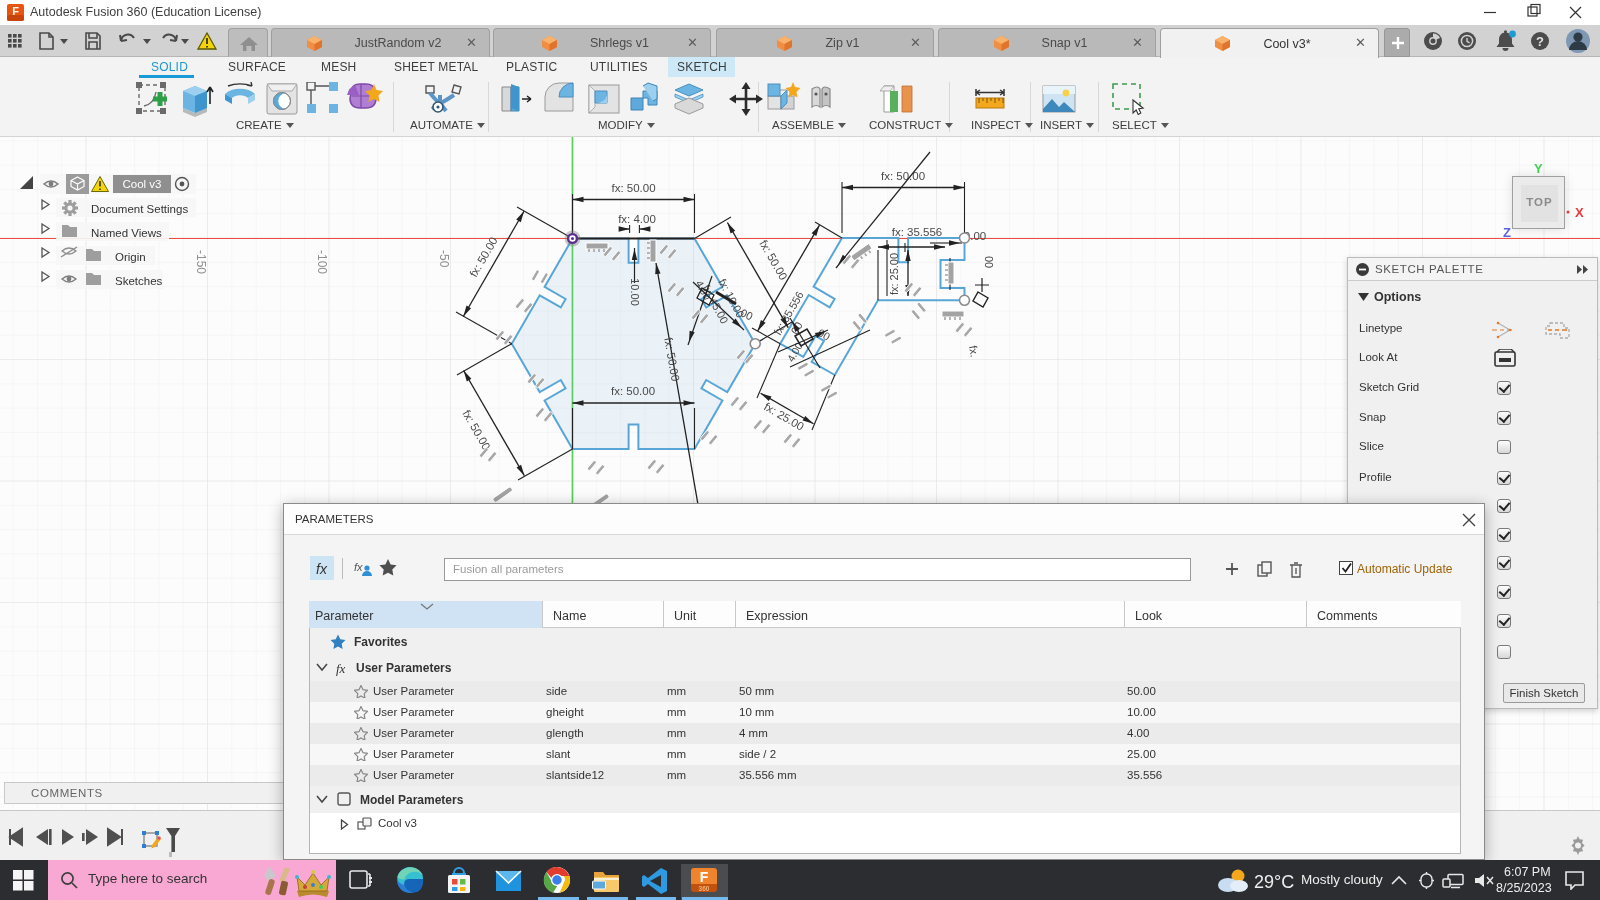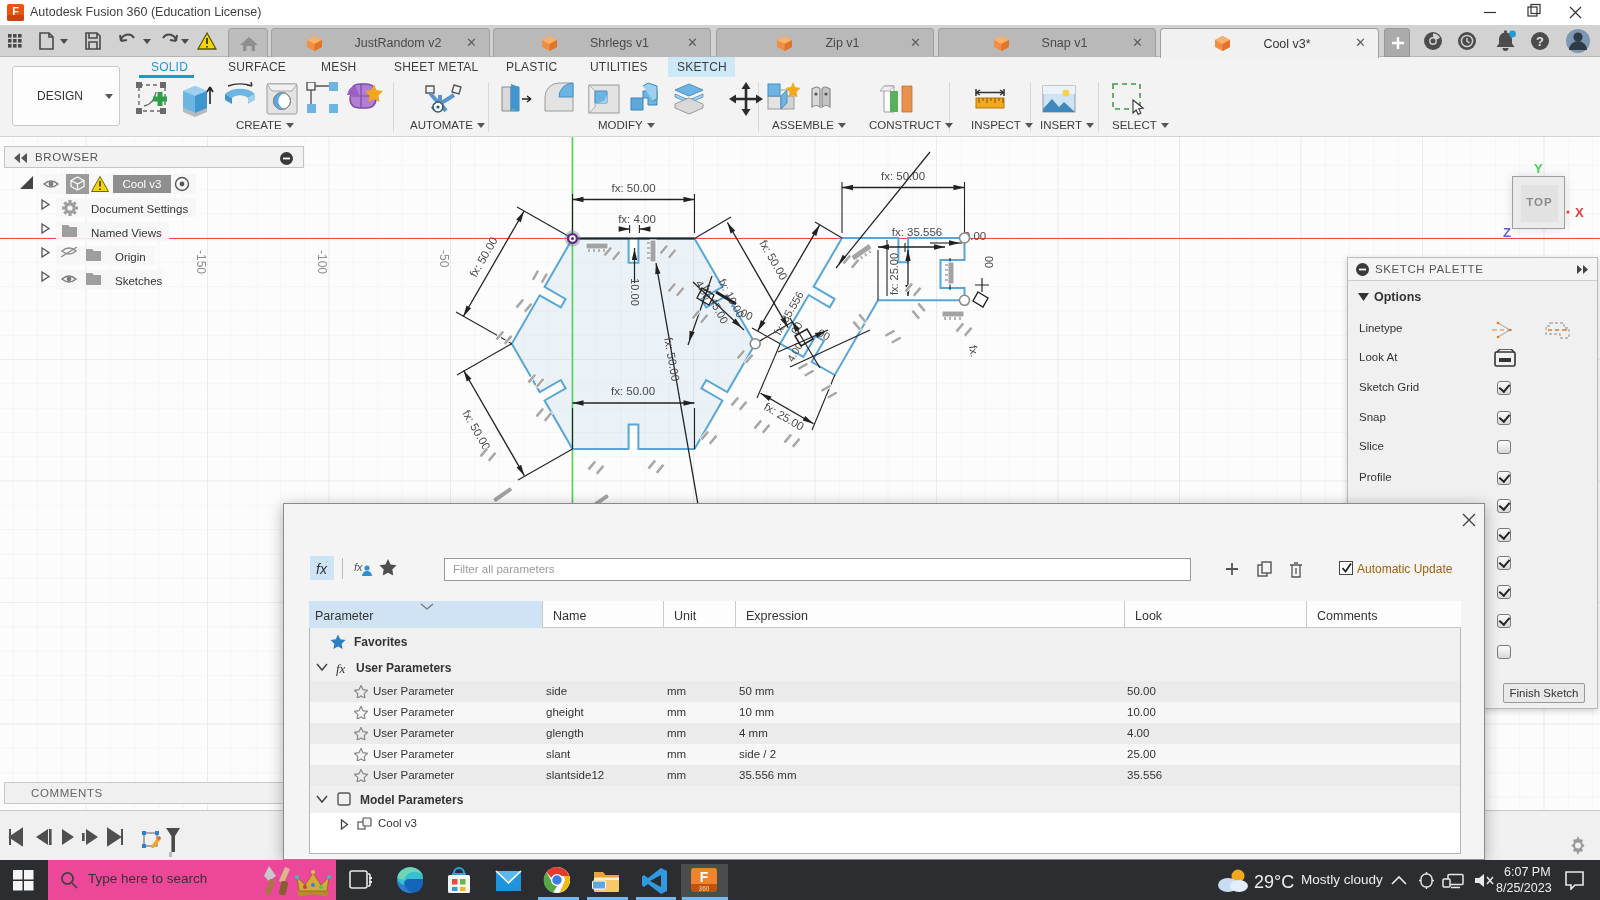--- a/index.html
+++ b/index.html
@@ -404,24 +404,20 @@
   <text x="125" y="21" text-anchor="middle" font-size="13" font-weight="bold" fill="#e3e3e3">?</text>
  </g>
  <g>
   <circle cx="163" cy="16" r="12" fill="#7e98b4"></circle>
   <circle cx="163" cy="12" r="4.6" fill="#2e3a46"></circle>
   <path d="M154 25 a9 9 0 0 1 18 0 Z" fill="#2e3a46"></path>
  </g>
 </svg>
 </div>
 <div id="ribbon" class="abs">
-      <div class="abs" style="left:12px;top:9px;width:108px;height:60px;background:#fdfdfd;border:1px solid #c9c9c9;border-radius:3px;">
-        <span style="position:absolute;left:24px;top:22px;font-size:12px;color:#333;">DESIGN</span>
-        <span class="caret" style="position:absolute;left:88px;top:27px;"></span>
-      </div>
       <div class="rtab active" style="left:151px;">SOLID</div>
       <div class="rtab" style="left:228px;">SURFACE</div>
       <div class="rtab" style="left:321px;">MESH</div>
       <div class="rtab" style="left:394px;">SHEET METAL</div>
       <div class="rtab" style="left:506px;">PLASTIC</div>
       <div class="rtab" style="left:590px;">UTILITIES</div>
       <div class="abs" style="left:668px;top:0;width:67px;height:20px;background:#cde9f7;"></div>
       <div class="rtab" style="left:677px;">SKETCH</div>
       <div class="abs" style="left:139px;top:18px;width:55px;height:3px;background:#189ad6;"></div>
       <div class="gsep" style="left:393px;"></div>
@@ -554,30 +550,20 @@
   <path d="M1043 27 l9 -10 7 8 5 -5 11 10 h-32 Z" fill="#3e88bb"></path>
   <circle cx="1066" cy="11" r="3.4" fill="#f7d148"></circle>
  </g>
  <g>
   <rect x="1113" y="2" width="27" height="25" fill="none" stroke="#3f9c4f" stroke-width="1.6" stroke-dasharray="5 4"></rect>
   <path d="M1133 18 v13 l3.2 -3 2 4.4 2.6 -1.3 -2 -4.3 4.4 -0.6 Z" fill="#fff" stroke="#333" stroke-width="1.1"></path>
  </g>
 </svg>
 </div>
 
-<div class="abs" style="left:4px;top:146px;width:300px;height:22px;background:#f2f2f2;border:1px solid #c4c4c4;z-index:10;">
- <svg class="abs" style="left:8px;top:5px" width="18" height="12">
-  <path d="M7 1 L1 6 L7 11 Z M14 1 L8 6 L14 11 Z" fill="#555"></path>
- </svg>
- <span style="position:absolute;left:30px;top:4px;font-size:11.5px;color:#555;letter-spacing:0.6px;">BROWSER</span>
- <svg class="abs" style="left:275px;top:5px" width="13" height="13">
-  <circle cx="6.5" cy="6.5" r="6.5" fill="#3a3a3a"></circle>
-        <rect x="3" y="5.6" width="7" height="1.8" fill="#fff"></rect>
- </svg>
-</div>
 <svg class="abs" style="left:0;top:168px;z-index:10" width="310" height="125">
  <rect x="40" y="6" width="156" height="20" fill="rgba(246,246,246,0.92)"></rect>
  <rect x="56" y="30" width="140" height="19" fill="rgba(246,246,246,0.92)"></rect>
  <rect x="56" y="54" width="113" height="19" fill="rgba(246,246,246,0.92)"></rect>
  <rect x="56" y="78" width="99" height="19" fill="rgba(246,246,246,0.92)"></rect>
  <rect x="56" y="102" width="107" height="19" fill="rgba(246,246,246,0.92)"></rect>
  <polygon points="20,21 33,21 33,8" fill="#444"></polygon>
  <g fill="none" stroke="#7d7d7d" stroke-width="1.5">
   <path d="M44 16 q7 -6 14 0 q-7 6 -14 0 Z"></path>
         <circle cx="51" cy="16" r="1.7" fill="#7d7d7d"></circle>
@@ -707,34 +693,37 @@
    <path d="M158 1 h14 l-5 8 v16 h-3.6 v-16 Z" fill="#4a4a4a"></path>
    <rect x="161" y="25" width="3" height="6" fill="#bbb"></rect>
   </g>
  </svg>
  <svg class="abs" style="left:1566px;top:23px" width="24" height="24">
   <path d="M12 2 l1.5 3.2 3.5 0.5 -1 3.3 2.6 2.5 -2.6 2.5 1 3.3 -3.5 0.5 -1.5 3.2 -1.5 -3.2 -3.5 -0.5 1 -3.3 -2.6 -2.5 2.6 -2.5 -1 -3.3 3.5 -0.5 Z" fill="#9a9a9a"></path>
   <circle cx="12" cy="11.5" r="3" fill="#f0f0f0"></circle>
  </svg>
 </div>
 <div id="dlg" class="abs">
+      <div class="titl">
+        <span>PARAMETERS</span>
+      </div>
       <svg class="abs" style="left:1178px;top:9px" width="14" height="14">
         <path d="M1 1 L13 13 M13 1 L1 13" stroke="#444" stroke-width="1.4"></path>
       </svg>
 <div class="abs" style="left:26px;top:52px;width:24px;height:24px;background:#cde4f5;"></div>
 <svg class="abs" style="left:26px;top:52px" width="160" height="26">
  <text x="6" y="18" font-size="14" font-style="italic" fill="#333" font-family="Liberation Serif,serif">fx</text>
  <rect x="32" y="2" width="1" height="21" fill="#bbb"></rect>
  <text x="44" y="15" font-size="11" font-style="italic" fill="#555" font-family="Liberation Serif,serif">fx</text>
  <circle cx="57" cy="12" r="2.6" fill="#2e8fd4"></circle>
         <path d="M52 20 a5 5 0 0 1 10 0 Z" fill="#2e8fd4"></path>
  <path d="M78 3 l2.6 5.4 6 0.9 -4.3 4.2 1 6 -5.3 -2.8 -5.3 2.8 1 -6 -4.3 -4.2 6 -0.9 Z" fill="#4f4f4f"></path>
 </svg>
 <div class="abs" style="left:160px;top:54px;width:747px;height:23px;background:#fff;border:1px solid #999;">
-        <span style="position:absolute;left:8px;top:4px;font-size:11.5px;color:#9a9a9a;">Filter all parameters</span>
+        <span style="position:absolute;left:8px;top:4px;font-size:11.5px;color:#9a9a9a;">Fusion all parameters</span>
       </div>
 <svg class="abs" style="left:938px;top:54px" width="130" height="24">
  <path d="M10 5 v12 M4 11 h12" stroke="#555" stroke-width="1.8"></path>
  <rect x="36" y="7" width="9" height="11" fill="none" stroke="#555" stroke-width="1.4"></rect>
  <rect x="40" y="4" width="9" height="11" fill="#f4f4f4" stroke="#555" stroke-width="1.4"></rect>
  <path d="M68 7 h12 m-10 0 v12 h8 v-12 m-6 -2 h4 m-6 5 v6 m4 -6 v6" stroke="#555" stroke-width="1.3" fill="none"></path>
 </svg>
 <div class="abs" style="left:1055px;top:57px;width:14px;height:14px;border:1.4px solid #444;background:#fff;"></div>
 <svg class="abs" style="left:1057px;top:58px" width="12" height="12">
         <path d="M1.5 6 l3 3.5 L10 1.5" fill="none" stroke="#222" stroke-width="1.8"></path>
@@ -831,21 +820,21 @@
       </svg>
       <span class="drow" style="left:94px;top:313px;font-size:11.5px;">Cool v3</span>
     </div>
 <div id="taskbar" class="abs">
  <svg class="abs" style="left:13px;top:10px" width="21" height="21">
   <rect x="0" y="0" width="9.5" height="9.5" fill="#f5f5f5"></rect>
         <rect x="11" y="0" width="9.5" height="9.5" fill="#f5f5f5"></rect>
   <rect x="0" y="11" width="9.5" height="9.5" fill="#f5f5f5"></rect>
         <rect x="11" y="11" width="9.5" height="9.5" fill="#f5f5f5"></rect>
  </svg>
- <div class="abs" style="left:48px;top:0;width:288px;height:40px;background:#ec4899;">
+ <div class="abs" style="left:48px;top:0;width:288px;height:40px;background:#f9a8d4;">
   <svg class="abs" style="left:12px;top:11px" width="18" height="18">
    <circle cx="7.5" cy="7.5" r="5.6" fill="none" stroke="#3f3f3f" stroke-width="1.7"></circle>
    <path d="M12 12 L17 17" stroke="#3f3f3f" stroke-width="1.7"></path>
   </svg>
   <span style="position:absolute;left:40px;top:11px;font-size:13.5px;color:#333;">Type here to search</span>
   <svg class="abs" style="left:207px;top:3px" width="78" height="36">
    <g>
     <path d="M14 3 l7 10 -7 5 -5 -5 Z" fill="#c8c8cc"></path>
     <rect x="12" y="16" width="6" height="16" rx="2.5" fill="#a9744a" transform="rotate(18 15 24)"></rect>
     <path d="M30 4 l5 2 -6 14 -5 -2 Z" fill="#d9b88a"></path>

